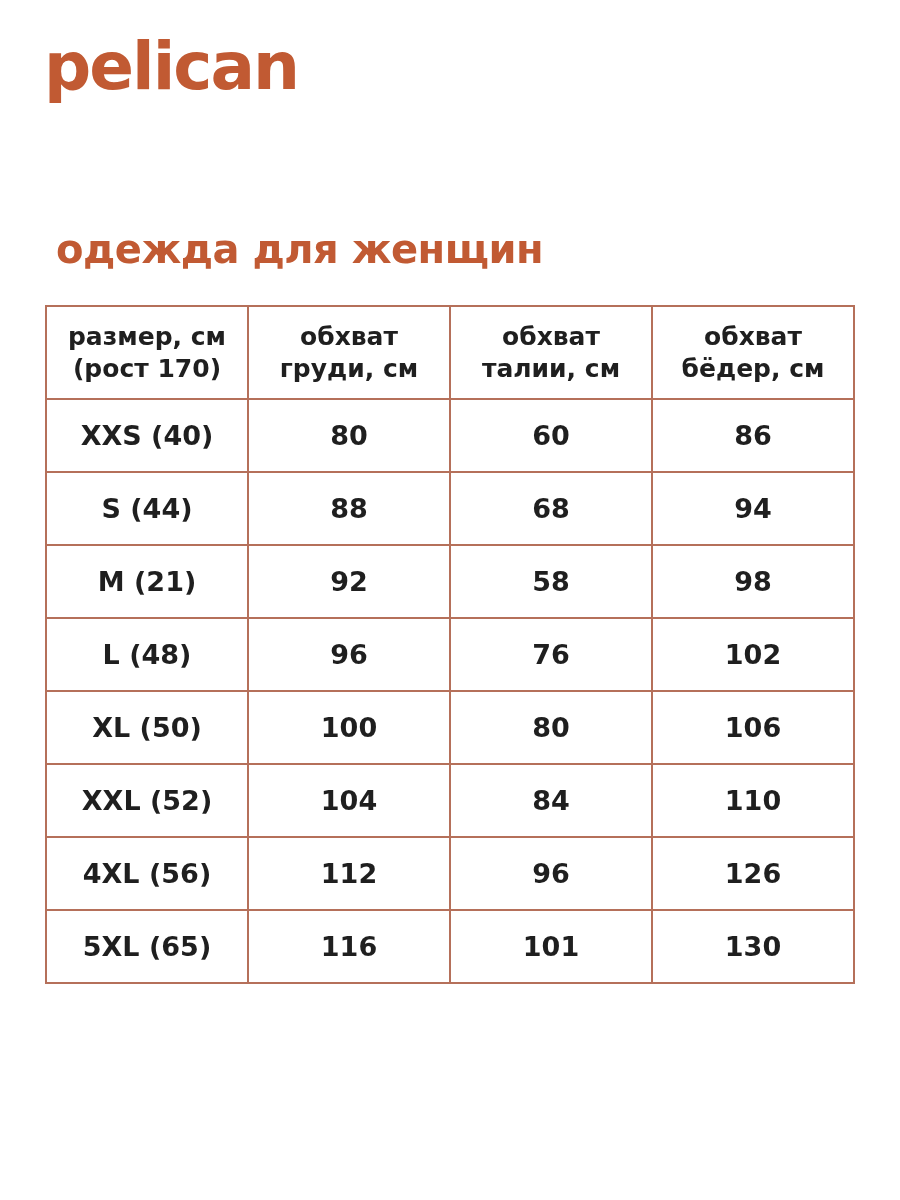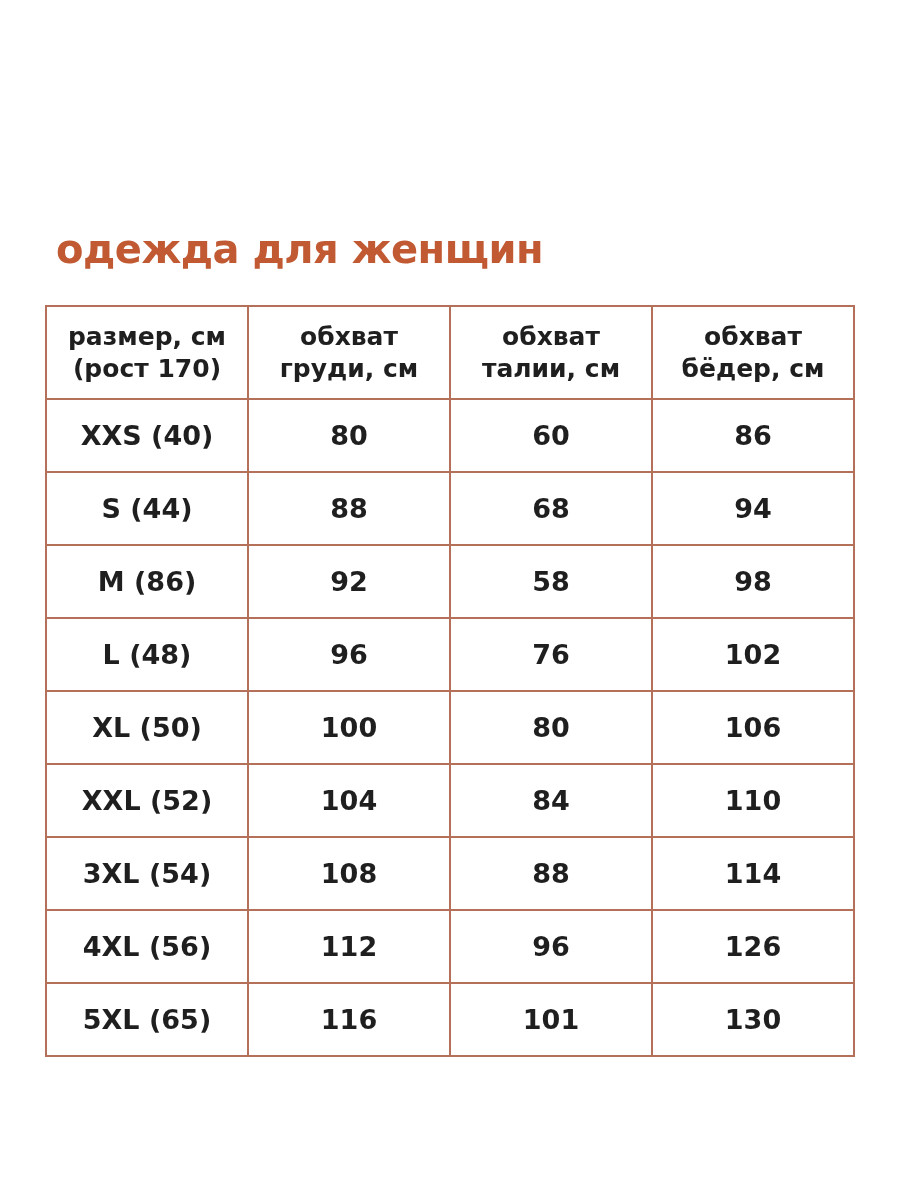--- a/index.html
+++ b/index.html
@@ -44,20 +44,21 @@
     margin-left: 32px;
   }
   .size-table tbody td {
     height: 73px; font-size: 27px;
   }
 </style>
 </head>
 <body>
 
 <div class="page">
+  <div class="logo">pelican</div>
 
   <h1 class="heading">одежда для женщин</h1>
 
   <table class="size-table">
     <thead>
       <tr id="header-row">
           <th>размер, см
 (рост 170)</th>
           <th>обхват
 груди, см</th>
@@ -74,21 +75,21 @@
           <td>60</td>
           <td>86</td>
         </tr>
         <tr>
           <td>S (44)</td>
           <td>88</td>
           <td>68</td>
           <td>94</td>
         </tr>
         <tr>
-          <td>M (86)</td>
+          <td>M (21)</td>
           <td>92</td>
           <td>58</td>
           <td>98</td>
         </tr>
         <tr>
           <td>L (48)</td>
           <td>96</td>
           <td>76</td>
           <td>102</td>
         </tr>
@@ -98,26 +99,20 @@
           <td>80</td>
           <td>106</td>
         </tr>
         <tr>
           <td>XXL (52)</td>
           <td>104</td>
           <td>84</td>
           <td>110</td>
         </tr>
         <tr>
-          <td>3XL (54)</td>
-          <td>108</td>
-          <td>88</td>
-          <td>114</td>
-        </tr>
-        <tr>
           <td>4XL (56)</td>
           <td>112</td>
           <td>96</td>
           <td>126</td>
         </tr>
         <tr>
           <td>5XL (65)</td>
           <td>116</td>
           <td>101</td>
           <td>130</td>

